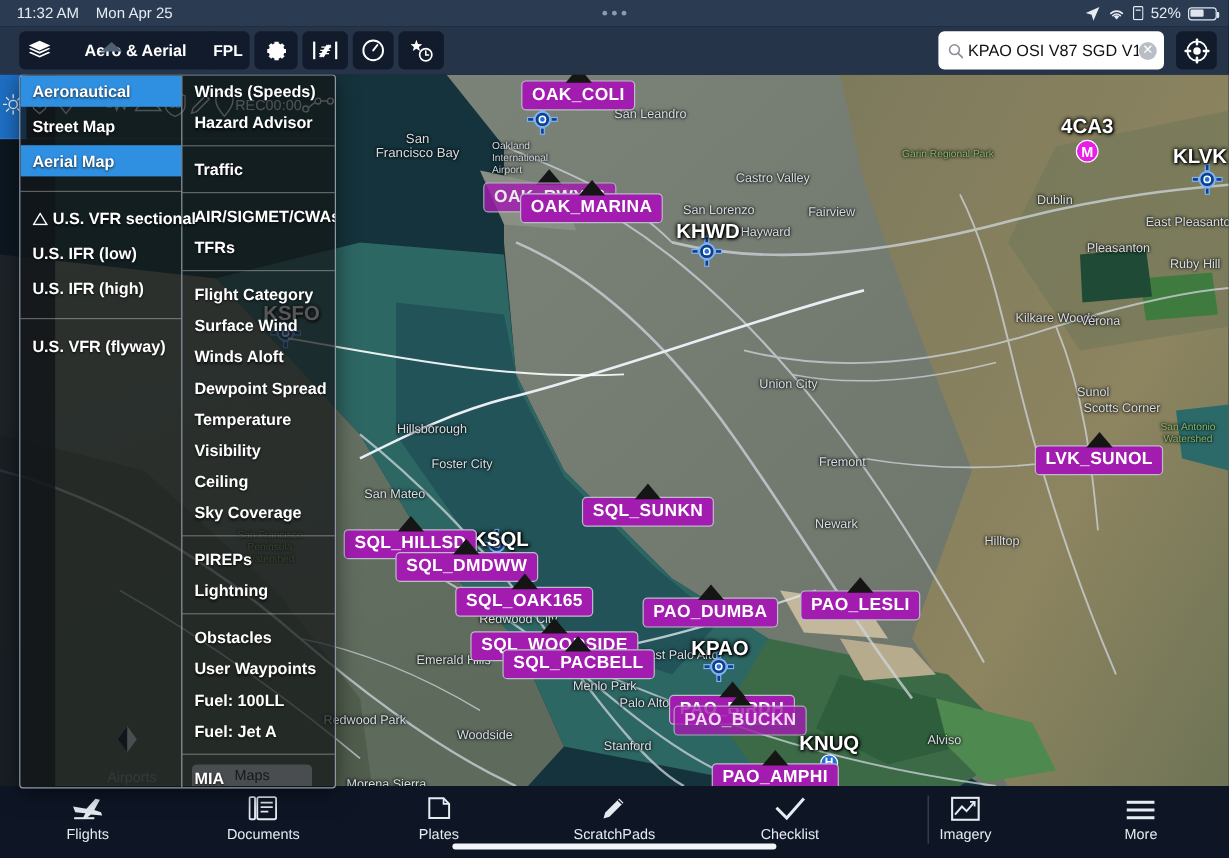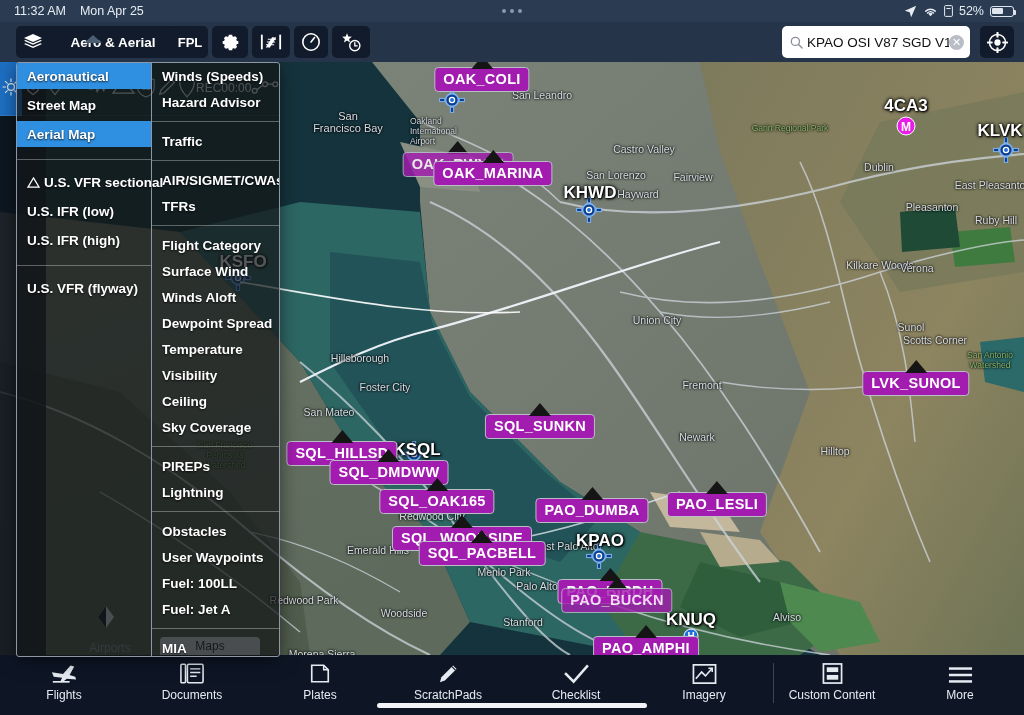--- a/index.html
+++ b/index.html
@@ -297,21 +297,21 @@
 
       <path d="M300,320 C340,300 380,280 430,268 C520,245 640,200 720,180" stroke="#e9eef4" stroke-width="2.2" fill="none"></path>
 
       <path d="M500,480 C560,470 620,450 680,430" stroke="#dfe6ed" stroke-width="1.8" fill="none" opacity=".8"></path>
     </svg>
 
     <div id="cities">
         <div class="cityname" style="left: 348px; top: 60px; font-size: 11px; width: 70px; text-align: center; white-space: normal;">San Francisco Bay</div>
         <div class="cityname sm" style="left: 446px; top: 69px; width: 72px; text-align: left; white-space: normal;">Oakland International Airport</div>
         <div class="cityname" style="left: 542px; top: 33px;">San Leandro</div>
-        <div class="cityname" style="left: 616px; top: 113px;">San Lorenzo</div>
+        <div class="cityname" style="left: 599px; top: 113px;">San Lorenzo</div>
         <div class="cityname" style="left: 644px; top: 87px;">Castro Valley</div>
         <div class="cityname" style="left: 638px; top: 132px;">Hayward</div>
         <div class="cityname" style="left: 693px; top: 115px;">Fairview</div>
         <div class="cityname" style="left: 647px; top: 258px; padding-left: 20px;">Union City</div>
         <div class="cityname" style="left: 702px; top: 323px;">Fremont</div>
         <div class="cityname" style="left: 697px; top: 375px;">Newark</div>
         <div class="cityname" style="left: 932px; top: 145px;">Pleasanton</div>
         <div class="cityname" style="left: 879px; top: 58px; margin-top: 47px;">Dublin</div>
         <div class="cityname" style="left: 880px; top: 203px;">Kilkare Woods</div>
         <div class="cityname" style="left: 911px; top: 265px;">Sunol</div>
@@ -725,30 +725,20 @@
           <svg viewBox="0 0 26 22" width="25" height="22">
             <rect x="1.5" y="1.5" width="23" height="19" fill="none" stroke="#e6ebf2" stroke-width="1.8"></rect>
             <path d="M4 16 L10 9 L14 13 L21 5" fill="none" stroke="#e6ebf2" stroke-width="1.7"></path>
             <path d="M17 5h4v4" fill="none" stroke="#e6ebf2" stroke-width="1.6"></path>
           </svg>
         </span>
         <span>Imagery</span>
       </div>
       <div class="tab">
         <span class="ic">
-          <svg viewBox="0 0 22 24" width="21" height="23">
-            <rect x="1.5" y="2" width="19" height="20" fill="none" stroke="#e6ebf2" stroke-width="1.8"></rect>
-            <rect x="5" y="5.5" width="12" height="5" fill="#e6ebf2"></rect>
-            <rect x="5" y="13.5" width="12" height="5" fill="#e6ebf2"></rect>
-          </svg>
-        </span>
-        <span>Custom Content</span>
-      </div>
-      <div class="tab">
-        <span class="ic">
           <svg viewBox="0 0 26 20" width="25" height="20">
             <rect x="1" y="2" width="24" height="2.6" fill="#e6ebf2"></rect>
             <rect x="1" y="8.7" width="24" height="2.6" fill="#e6ebf2"></rect>
             <rect x="1" y="15.4" width="24" height="2.6" fill="#e6ebf2"></rect>
           </svg>
         </span>
         <span>More</span>
       </div>
     </div>
 

